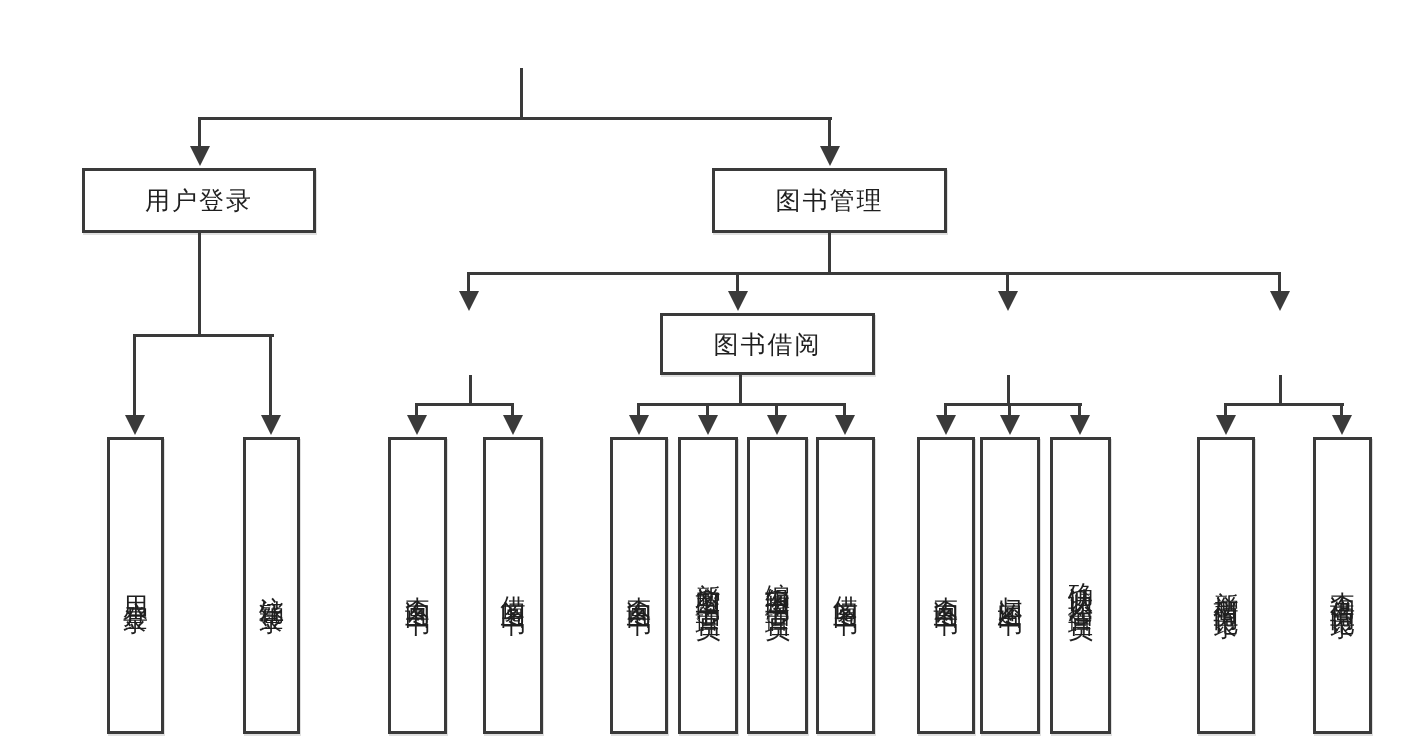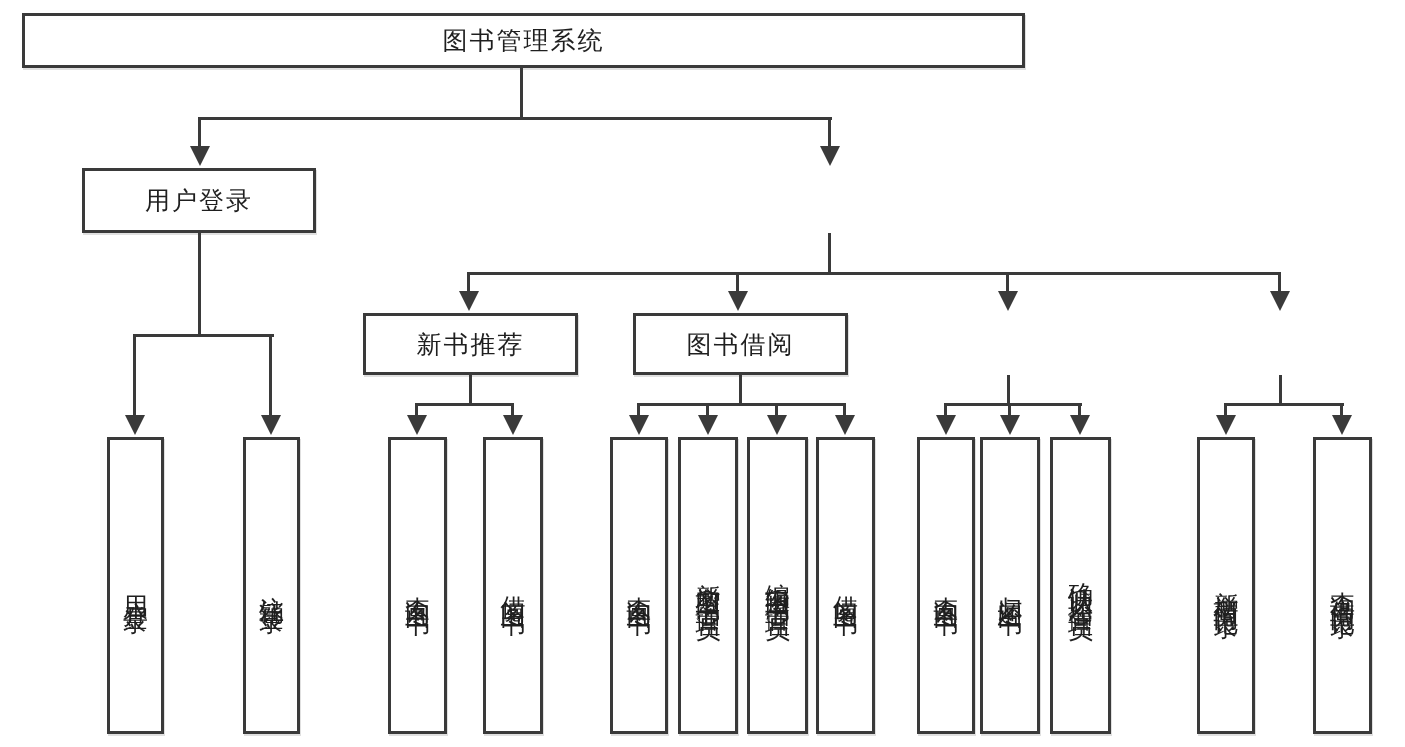--- a/index.html
+++ b/index.html
@@ -38,38 +38,38 @@
   .watermark{
     position:absolute;top:711px;right:14px;z-index:10;
     font-size:21px;color:var(--watermark);letter-spacing:1px;white-space:nowrap;
   }
 </style>
 </head>
 <body>
 
 <div class="canvas">
 
-  <div class="box" style="left:22px;top:13px;width:1003px;height:55px;">
-    <span>图书管理系统</span>
-  </div>
 
   <div class="vl" style="left:520px;top:68px;height:51px;"></div>
   <div class="hl" style="left:199px;top:117px;width:633px;"></div>
   <div class="arr" style="left:190px;top:117px;height:49px;">
     <i class="stem"></i>
       <i class="head"></i>
   </div>
   <div class="arr" style="left:820px;top:117px;height:49px;">
     <i class="stem"></i>
       <i class="head"></i>
   </div>
 
   <div class="box" style="left:82px;top:168px;width:234px;height:65px;">
     <span>用户登录</span>
   </div>
+  <div class="box" style="left:712px;top:168px;width:235px;height:65px;">
+    <span>图书管理</span>
+  </div>
 
   <div class="vl" style="left:198px;top:233px;height:104px;"></div>
   <div class="hl" style="left:133px;top:334px;width:141px;"></div>
   <div class="arr" style="left:125px;top:334px;height:101px;">
     <i class="stem"></i>
       <i class="head"></i>
   </div>
   <div class="arr" style="left:261px;top:334px;height:101px;">
     <i class="stem"></i>
       <i class="head"></i>
@@ -87,24 +87,21 @@
   </div>
   <div class="arr" style="left:998px;top:272px;height:39px;">
     <i class="stem"></i>
       <i class="head"></i>
   </div>
   <div class="arr" style="left:1270px;top:272px;height:39px;">
     <i class="stem"></i>
       <i class="head"></i>
   </div>
 
-  <div class="box" style="left:363px;top:313px;width:215px;height:62px;">
-    <span>新书推荐</span>
-  </div>
-  <div class="box" style="left:633px;top:313px;width:215px;height:62px;">
+  <div class="box" style="left:660px;top:313px;width:215px;height:62px;">
     <span>图书借阅</span>
   </div>
 
   <div class="vl" style="left:469px;top:375px;height:31px;"></div>
   <div class="hl" style="left:417px;top:403px;width:97px;"></div>
   <div class="arr" style="left:407px;top:403px;height:32px;">
     <i class="stem"></i>
       <i class="head"></i>
   </div>
   <div class="arr" style="left:503px;top:403px;height:32px;">

